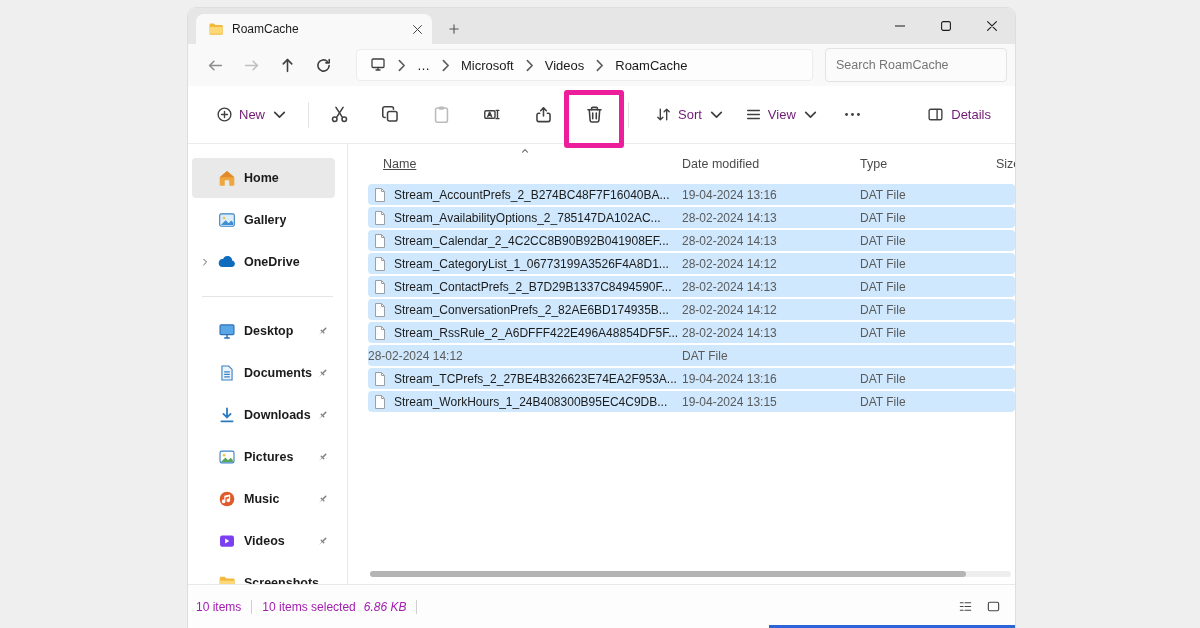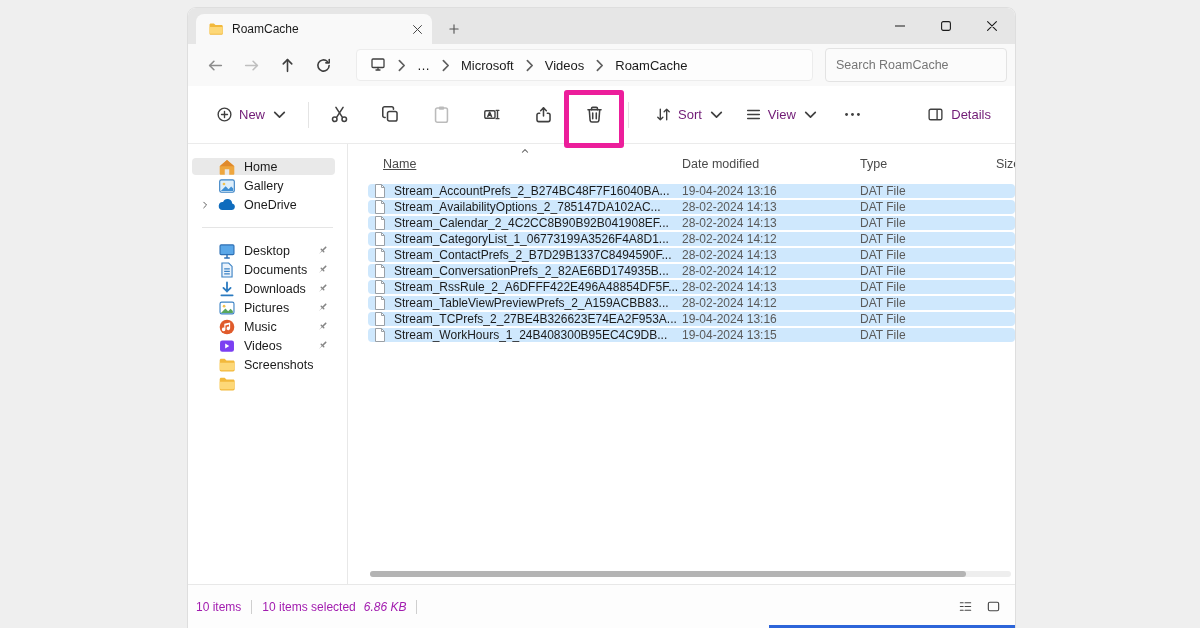--- a/index.html
+++ b/index.html
@@ -77,22 +77,22 @@
   .details-btn .svg-icon { width:17px; height:17px; color:#404040; }
   .highlight-box {
     position:absolute; left:-10px; top:-5px; width:60px; height:58px;
     border:5px solid var(--highlight,#ec1e9b); border-radius:3px; pointer-events:none; z-index:6;
   }
 
   
   .main { flex:1; display:flex; min-height:0; position:relative; background:#fff; }
   .sidebar { width:160px; border-right:1px solid #e8e8e8; padding-top:12px; flex:none; overflow:hidden; }
   .side-item {
-    height:17px; margin:2px 12px 2px 4px; border-radius:4px;
-    display:flex; align-items:center; padding:0 6px 0 4px; gap:4px; font-size:12.5px;
+    height:40px; margin:2px 12px 2px 4px; border-radius:4px;
+    display:flex; align-items:center; padding:0 6px 0 4px; gap:4px; font-size:12.5px;font-weight:bold;
   }
   .side-item.selected { background:#e9e9e9; }
   .expander { width:18px; height:12px; display:inline-flex; align-items:center; justify-content:center; color:#5f5f5f; flex:none; }
   .expander svg { width:10px; height:10px; }
   .s-icon { width:18px; height:18px; margin-right:4px; }
   .s-label { white-space:nowrap; overflow:hidden; }
   .pin { margin-left:auto; width:13px; height:13px; opacity:.85; }
   .side-divider { height:1px; background:#e5e5e5; margin:14px 14px; }
 
   .content { flex:1; display:flex; flex-direction:column; min-width:0; }
@@ -105,21 +105,21 @@
   .list-header div.col:first-of-type { padding-left:15px;text-decoration:underline; }
   .list-header .col + .col::before {
     content:""; position:absolute; left:-10px; top:50%; transform:translateY(-50%);
     width:1px; height:16px; background:#ececec;
   }
   .sort-caret { position:absolute; left:151px; top:1px; width:12px; height:10px; display:inline-flex; }
   .sort-caret svg { width:12px; height:10px; }
 
   .rows { margin-left:20px; width:calc(100% - 20px); }
   .file-row {
-    height:14px; margin-bottom:2px; display:grid; grid-template-columns:314px 178px 136px 1fr;
+    height:21px; margin-bottom:2px; display:grid; grid-template-columns:314px 178px 136px 1fr;
     align-items:center; border-radius:4px; font-size:12px; overflow:hidden;
   }
   .file-row.selected { background:var(--selection,#cfe8fd); }
   .cell { white-space:nowrap; overflow:hidden; }
   .cell-name { display:flex; align-items:center; gap:6px; padding-left:4px; color:#1b1b1b; }
   .file-ic { width:16px; height:16px; }
   .cell-dim { color:#5a5a5a; }
 
   .hscroll {
     position:absolute; left:182px; right:4px; bottom:7px; height:6px;
@@ -655,29 +655,20 @@
                   <path d="M9.5 1.5v3h3" fill="none" stroke="#9aa0a6" stroke-width="1"></path>
                 </svg>
               </span>
               <span>Stream_RssRule_2_A6DFFF422E496A48854DF5F...</span>
             </div>
             <div class="cell cell-dim">28-02-2024 14:13</div>
             <div class="cell cell-dim">DAT File</div>
             <div class="cell cell-dim"></div>
           </div>
           <div class="file-row selected">
-            <div class="cell cell-name">
-              <span class="file-ic svg-icon">
-                <svg viewBox="0 0 16 16">
-                  <path d="M3.5 1.5h6l3 3v10h-9z" fill="#ffffff" stroke="#9aa0a6" stroke-width="1"></path>
-                  <path d="M9.5 1.5v3h3" fill="none" stroke="#9aa0a6" stroke-width="1"></path>
-                </svg>
-              </span>
-              <span>Stream_TableViewPreviewPrefs_2_A159ACBB83...</span>
-            </div>
             <div class="cell cell-dim">28-02-2024 14:12</div>
             <div class="cell cell-dim">DAT File</div>
             <div class="cell cell-dim"></div>
           </div>
           <div class="file-row selected">
             <div class="cell cell-name">
               <span class="file-ic svg-icon">
                 <svg viewBox="0 0 16 16">
                   <path d="M3.5 1.5h6l3 3v10h-9z" fill="#ffffff" stroke="#9aa0a6" stroke-width="1"></path>
                   <path d="M9.5 1.5v3h3" fill="none" stroke="#9aa0a6" stroke-width="1"></path>

